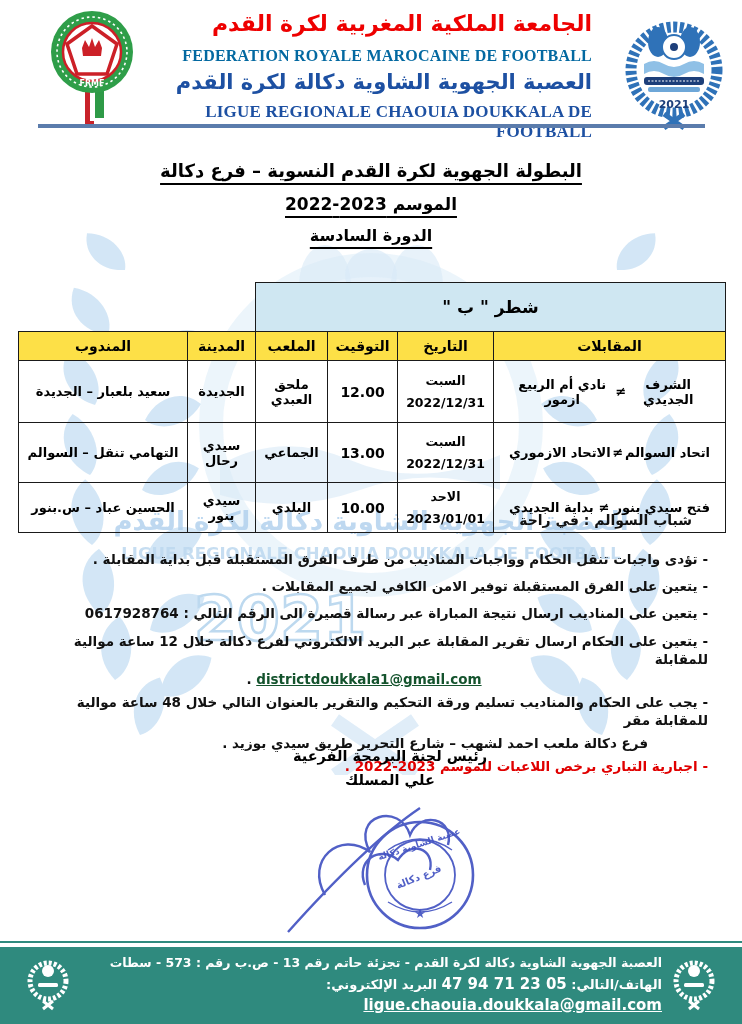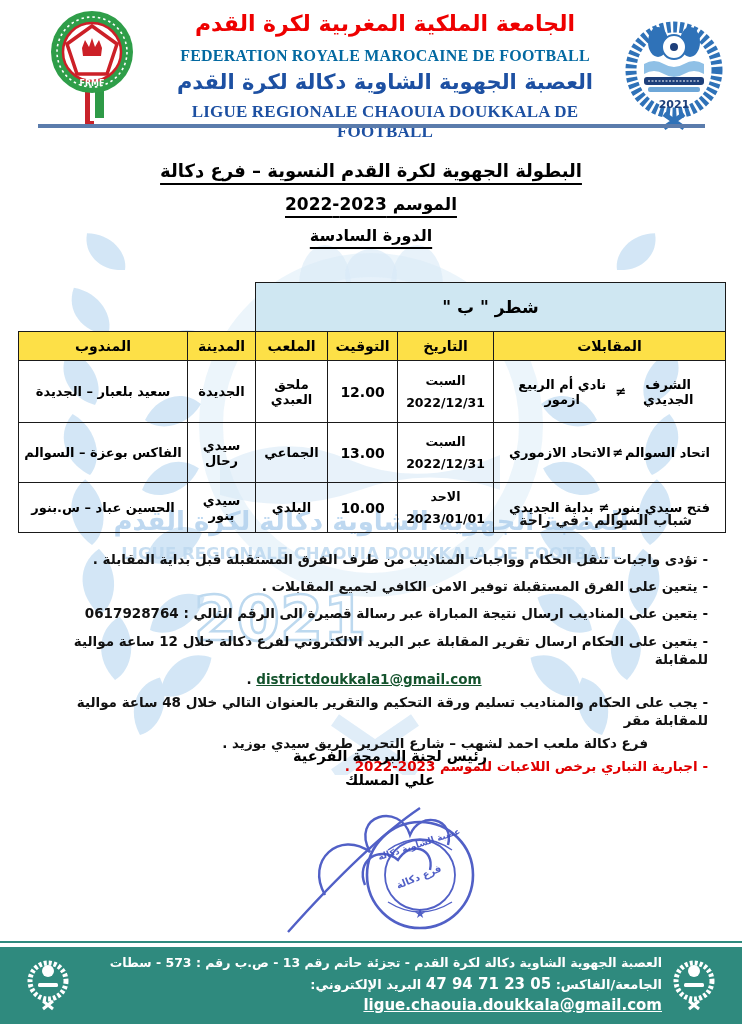--- a/index.html
+++ b/index.html
@@ -1,19 +1,19 @@
 <!DOCTYPE html>
 <html lang="ar"><head>
 <meta charset="utf-8">
 <style>
   html,body{margin:0;padding:0;background:#e8e8e8;}
   .page{position:relative;width:742px;height:1024px;background:#ffffff;overflow:hidden;
         font-family:"DejaVu Sans",sans-serif;margin:0 auto;}
   
-  .hdr-center{position:absolute;left:164px;top:10px;width:442px;text-align:center;}
+  .hdr-center{position:absolute;left:150px;top:10px;width:442px;text-align:right;}
   .hdr-ar1{font-size:22px;font-weight:bold;color:#ee0000;direction:rtl;line-height:1.3;}
   .hdr-fr1{font-family:"Liberation Serif",serif;font-size:16px;font-weight:bold;color:#0369a1;margin-top:8px;letter-spacing:.2px;}
   .hdr-ar2{font-size:21px;font-weight:bold;color:#1d50a2;direction:rtl;margin-top:4px;line-height:1.3;}
   .hdr-fr2{font-family:"Liberation Serif",serif;font-size:17px;font-weight:bold;color:#1d50a2;margin-top:6px;letter-spacing:.2px;}
   .hdr-rule{position:absolute;left:38px;top:124px;width:667px;height:4px;background:#5b7cac;}
   .logo{position:absolute;}
   
   .wm{position:absolute;left:20px;top:135px;z-index:0;pointer-events:none;}
   
   .titles{position:absolute;left:0;top:160px;width:742px;text-align:center;direction:rtl;z-index:1;}
@@ -204,21 +204,21 @@
             <span>الاتحاد الازموري</span>
           </div>
         </td>
         <td class="date-cell">
           <div>السبت</div>
           <div>2022/12/31</div>
         </td>
         <td class="time-cell">13.00</td>
         <td class="small-cell">الجماعي</td>
         <td class="small-cell">سيدي رحال</td>
-        <td class="small-cell">الفاكس بوعزة – السوالم</td>
+        <td class="small-cell">التهامي تنقل – السوالم</td>
       </tr>
       <tr class="r3">
         <td class="match-cell">
           <div class="match-flex">
             <span>فتح سيدي بنور</span>
             <span>≠</span>
             <span>بداية الجديدي</span>
           </div>
         </td>
         <td class="date-cell">
@@ -280,21 +280,21 @@
     </svg>
     <svg class="f-logo" style="left:672px;" width="44" height="60" viewBox="0 0 44 60">
       <circle cx="22" cy="26" r="18" fill="none" stroke="#ffffff" stroke-width="5" stroke-dasharray="3 2"></circle>
       <circle cx="22" cy="16" r="6" fill="#ffffff"></circle>
       <rect x="12" y="28" width="20" height="4" rx="1.5" fill="#ffffff"></rect>
       <path d="M17,46 L27,54 M27,46 L17,54" stroke="#ffffff" stroke-width="3"></path>
     </svg>
     <div class="f-center">
       <div class="f-line1">العصبة الجهوية الشاوية دكالة لكرة القدم - تجزئة حاتم رقم 13 - ص.ب رقم : 573 -  سطات</div>
       <div class="f-line2">
-        <span>الجامعة/الفاكس:</span>
+        <span>الهاتف/التالي:</span>
         <span class="f-phone">05 23 71 94 47</span>
         <span>البريد الإلكتروني:</span>
       </div>
       <a class="f-email" href="#">ligue.chaouia.doukkala@gmail.com</a>
     </div>
   </div>
 
 </div>
 
 </body></html>

